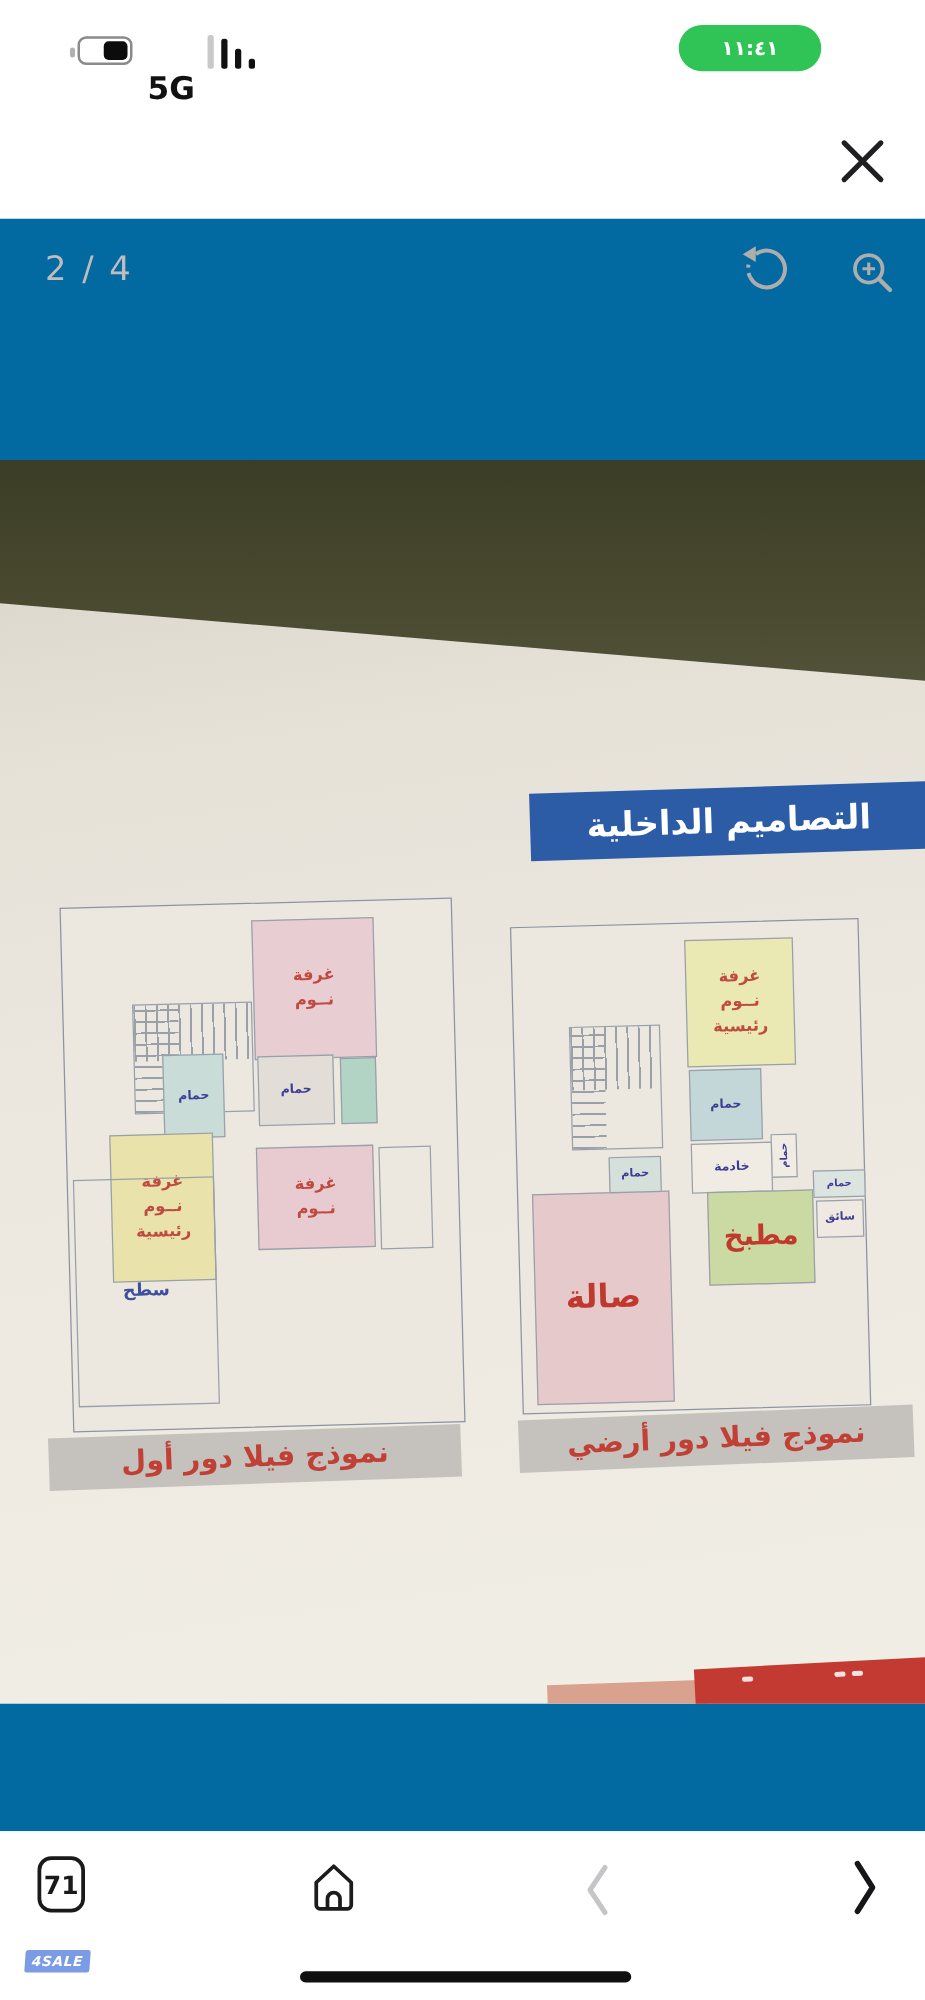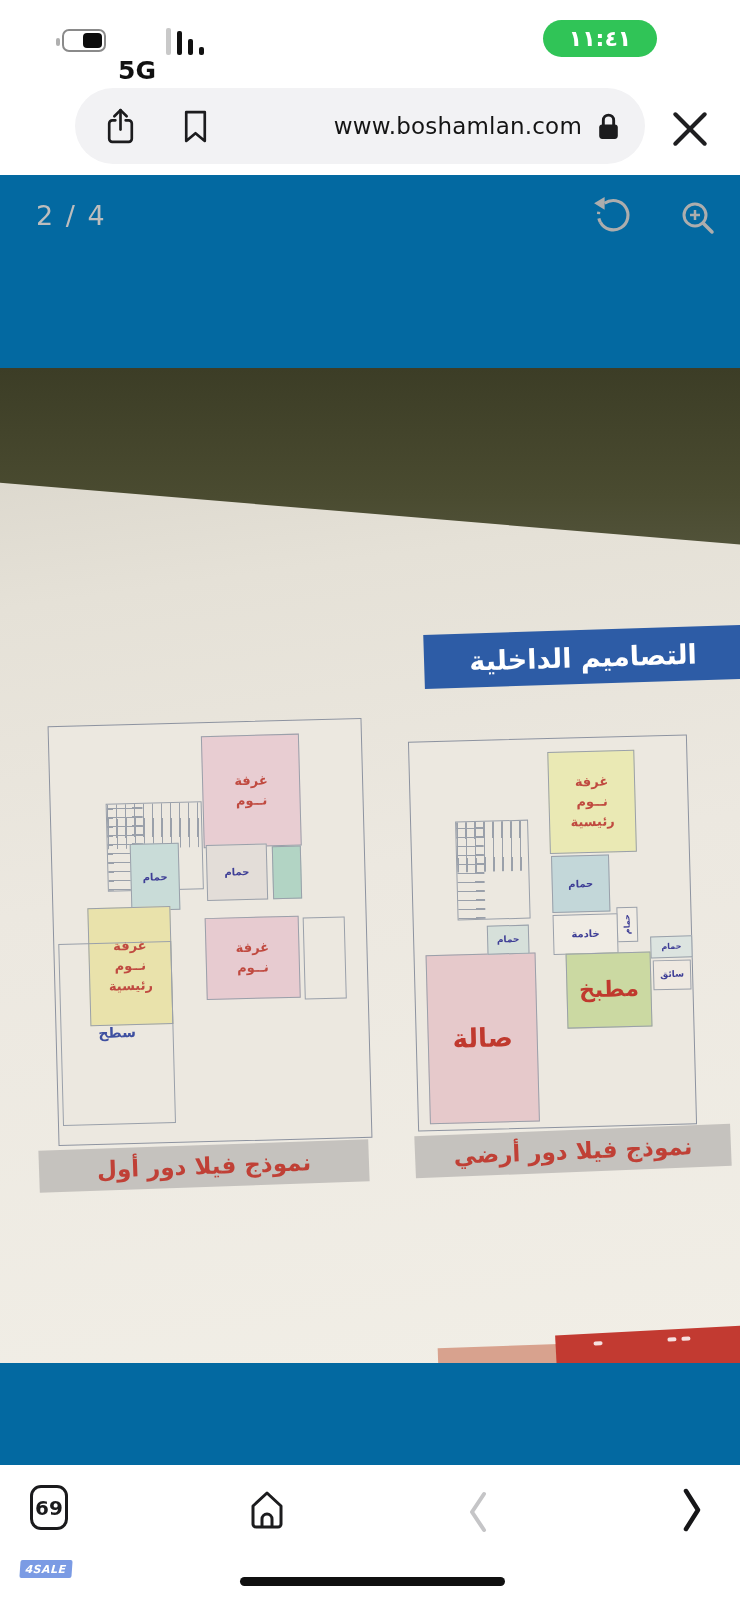--- a/index.html
+++ b/index.html
@@ -12,21 +12,21 @@
   .battery .nub{position:absolute;left:-8px;top:6.5px;width:4px;height:8px;background:#b0b0b0;border-radius:2px;}
   .battery .level{position:absolute;right:2px;top:2px;bottom:2px;width:19px;background:#0c0c0c;border-radius:4px;}
   .net-label{position:absolute;left:118px;top:24px;font-size:25px;font-weight:600;color:#111;margin-top:32px;}
   .sig{position:absolute;left:166px;top:28px;width:48px;height:27px;}
   .sig i{position:absolute;bottom:0;width:5px;border-radius:2px;background:#111;}
   .sig i.b1{left:0;height:27px;background:#c9c9c9;}
   .sig i.b2{left:11px;height:24px;}
   .sig i.b3{left:22px;height:16px;}
   .sig i.b4{left:33px;height:8px;}
   .time-pill{position:absolute;left:543px;top:20px;width:114px;height:37px;border-radius:19px;background:#30c457;
-    display:flex;align-items:center;justify-content:center;color:#fff;font-size:22px;font-weight:bold;direction:rtl;}
+    display:flex;align-items:center;justify-content:center;color:#fff;font-size:16px;font-weight:bold;direction:rtl;}
 
   
   .toolbar{position:absolute;left:0;top:85px;width:740px;height:90px;background:#fff;}
   .menu-dots{position:absolute;left:20px;top:118px;width:40px;height:20px;display:flex;gap:5px;align-items:center;}
   .menu-dots i{width:7px;height:7px;border-radius:50%;background:#1c1c1e;}
   .url-pill{position:absolute;left:75px;top:3px;width:570px;height:76px;border-radius:38px;background:#f2f2f4;
     display:flex;align-items:center;padding:0 24px;}
   .url-pill svg{flex:0 0 auto;}
   .icon-share{margin-left:6px;}
   .icon-bookmark{margin-left:46px;}
@@ -103,35 +103,20 @@
       <span>١١:٤١</span>
     </div>
   </header>
 
   <div class="toolbar">
     <div class="menu-dots">
         <i></i>
         <i></i>
         <i></i>
       </div>
-    <div class="url-pill">
-      <svg class="icon-share" width="31" height="39" viewBox="0 0 30 38">
-        <path d="M10 13H7a3 3 0 0 0-3 3v15a3 3 0 0 0 3 3h16a3 3 0 0 0 3-3V16a3 3 0 0 0-3-3h-3" fill="none" stroke="#1c1c1e" stroke-width="2.6" stroke-linecap="round"></path>
-        <line x1="15" y1="3" x2="15" y2="22" stroke="#1c1c1e" stroke-width="2.6" stroke-linecap="round"></line>
-        <polyline points="9,9 15,3 21,9" fill="none" stroke="#1c1c1e" stroke-width="2.6" stroke-linecap="round" stroke-linejoin="round"></polyline>
-      </svg>
-      <svg class="icon-bookmark" width="27" height="35" viewBox="0 0 26 34">
-        <path d="M4 3h18v28l-9-7.5L4 31z" fill="none" stroke="#1c1c1e" stroke-width="2.6" stroke-linejoin="round"></path>
-      </svg>
-      <span class="url-text">www.boshamlan.com</span>
-      <svg width="25" height="31" viewBox="0 0 24 30">
-        <path d="M7 14V9a5 5 0 0 1 10 0v5" fill="none" stroke="#1c1c1e" stroke-width="2.8"></path>
-        <rect x="3" y="13" width="18" height="14" rx="3" fill="#1c1c1e"></rect>
-      </svg>
-    </div>
     <svg class="close-btn" viewBox="0 0 36 36">
       <line x1="6" y1="6" x2="30" y2="30" stroke="#1f1f21" stroke-width="3.4" stroke-linecap="round"></line>
       <line x1="30" y1="6" x2="6" y2="30" stroke="#1f1f21" stroke-width="3.4" stroke-linecap="round"></line>
     </svg>
   </div>
 
   <div class="viewer">
     <div class="viewer-bar">
       <span class="counter">2 / 4</span>
       <svg class="icon-rotate" width="42" height="42" viewBox="0 0 40 40">
@@ -221,21 +206,21 @@
       </div>
 
       <div class="red-banner-light"></div>
       <div class="red-banner"></div>
     </div>
 
   </div>
 
   <nav class="bottom-nav">
     <div class="tab-btn">
-      <span>69</span>
+      <span>71</span>
     </div>
     <svg class="nav-home" width="40" height="44" viewBox="0 0 40 44">
       <path d="M6 18 L20 5 L34 18 V36 a3 3 0 0 1 -3 3 H9 a3 3 0 0 1 -3 -3 Z" fill="none" stroke="#1c1c1e" stroke-width="3" stroke-linejoin="round"></path>
       <path d="M15 39 v-8 a5 5 0 0 1 10 0 v8" fill="none" stroke="#1c1c1e" stroke-width="3"></path>
     </svg>
     <svg class="nav-back" width="24" height="44" viewBox="0 0 24 44">
       <polyline points="18,4 6,22 18,40" fill="none" stroke="#c5c5c7" stroke-width="4" stroke-linecap="round" stroke-linejoin="round"></polyline>
     </svg>
     <svg class="nav-fwd" width="24" height="48" viewBox="0 0 24 48">
       <polyline points="6,5 18,24 6,43" fill="none" stroke="#161618" stroke-width="4.5" stroke-linecap="round" stroke-linejoin="round"></polyline>

